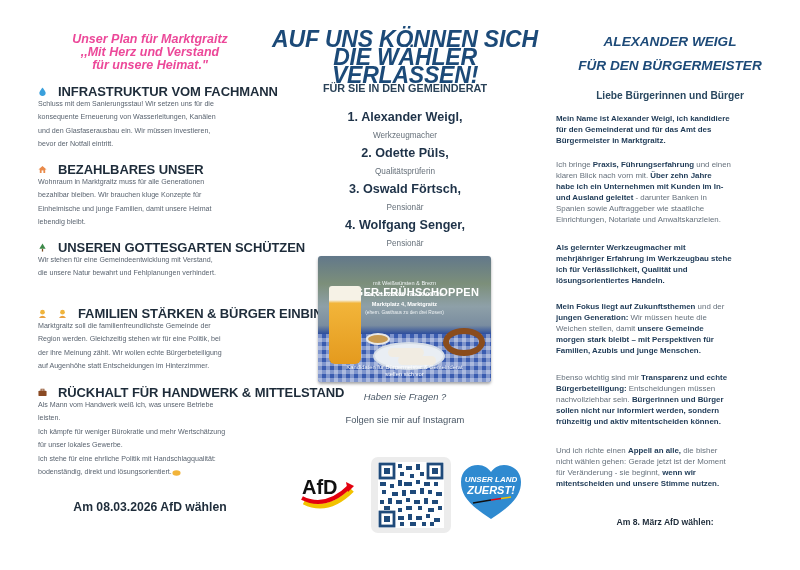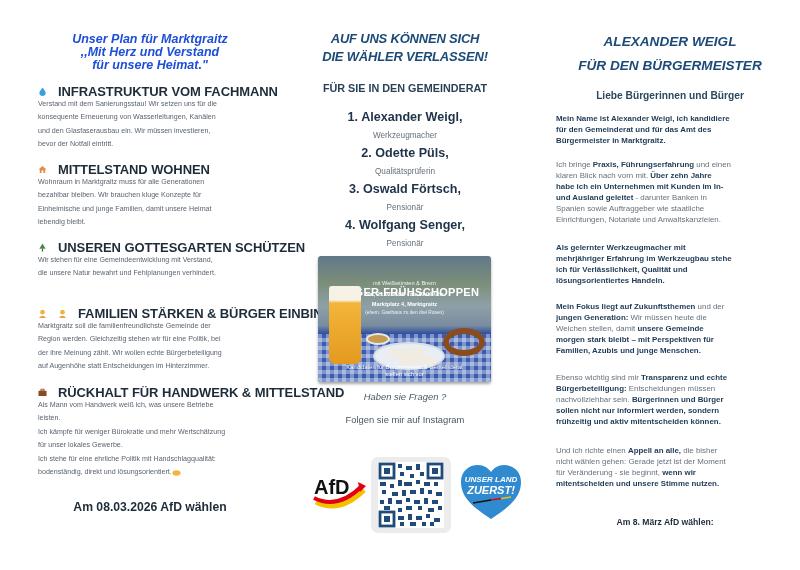--- a/index.html
+++ b/index.html
@@ -7,40 +7,40 @@
     body { font-family: "Liberation Sans", sans-serif; color: #5d6670; position: relative; }
 
     .panel { position: absolute; top: 0; height: 570px; }
     .left { left: 0; width: 270px; }
     .mid { left: 270px; width: 270px; }
 
     
     .plan-title {
       position: absolute; left: 40px; width: 220px; top: 33px;
       text-align: center; font-weight: bold; font-style: italic;
-      color: #1d4ed8; font-size: 12.5px; line-height: 13px;
+      color: #ec4899; font-size: 12.5px; line-height: 13px;
     }
     .plan-title div { white-space: nowrap; }
     .section { position: absolute; left: 38px; width: 228px; }
     .sec-head {
       font-weight: bold; color: #1e2c3a; font-size: 13px; letter-spacing: -0.1px;
       white-space: nowrap; display: flex; align-items: center; gap: 11px; height: 12px;
     }
     .sec-body { font-size: 7.1px; line-height: 13.4px; color: #5a6470; margin-top: 1px; }
     .sec-body p { white-space: nowrap; }
     .ic { display: inline-block; width: 9px; height: 9px; flex: 0 0 auto; }
     .vote-left {
       position: absolute; left: 30px; width: 240px; top: 500px; text-align: center;
       font-weight: bold; color: #1e2c3a; font-size: 12.2px;
     }
 
     
     .mid-head {
       position: absolute; left: 0; width: 270px; top: 30px; text-align: center;
-      font-weight: bold; font-style: italic; color: #1c4a78; font-size: 13px; line-height: 18px;
+      font-weight: bold; font-style: italic; color: #1c4a78; font-size: 23px; line-height: 18px;
       letter-spacing: -0.2px;
     }
     .mid-sub {
       position: absolute; left: 0; width: 270px; top: 82px; text-align: center;
       font-weight: bold; color: #2a4258; font-size: 10.8px;
     }
     .cands { position: absolute; left: 0; width: 270px; top: 108px; text-align: center; }
     .cand-name { font-weight: bold; color: #1e3248; font-size: 12.6px; height: 19px; line-height: 19px; }
     .cand-job { color: #66707a; font-size: 8.2px; height: 17px; line-height: 17px; }
 
@@ -63,21 +63,21 @@
     .beer { position: absolute; left: 11px; top: 30px; width: 32px; height: 78px; background: linear-gradient(180deg, #f6f2e6 0%, #f6f2e6 18%, #f2b53a 22%, #e49a1e 100%); border-radius: 3px 3px 6px 6px; }
     .bowl { position: absolute; left: 55px; top: 86px; width: 72px; height: 28px; background: #e9eef4; border-radius: 50%; border: 2px solid #d6dee8; }
     .sausage { position: absolute; height: 9px; background: #f1ece2; border-radius: 6px; }
     .mustard { position: absolute; left: 48px; top: 77px; width: 24px; height: 12px; border-radius: 50%; background: #c79a52; border: 2px solid #e8e8e8; }
     .pretzel { position: absolute; left: 125px; top: 72px; width: 42px; height: 28px; border-radius: 50%; border: 6px solid #8a4c1c; }
     .ev-foot { position: absolute; left: 0; right: 0; bottom: 4px; text-align: center; color: #fff; font-size: 5.8px; line-height: 7px; }
 
     .q1 { position: absolute; left: 0; width: 270px; top: 391px; text-align: center; color: #4a5866; font-size: 9.4px; font-style: italic; }
     .q2 { position: absolute; left: 0; width: 270px; top: 414px; text-align: center; color: #4a5866; font-size: 9.4px; }
 
-    .afd-logo { position: absolute; left: 310px; top: 472px; width: 60px; height: 40px; }
+    .afd-logo { position: absolute; left: 298px; top: 472px; width: 60px; height: 40px; }
     .qr { position: absolute; left: 371px; top: 457px; width: 80px; height: 76px; background: #ececec; border-radius: 7px; padding: 5px 7px; }
     .qr-inner { width: 66px; height: 66px; background: #fff; position: relative; }
     .heart { position: absolute; left: 459px; top: 463px; width: 64px; height: 58px; }
 
     
     .r-head {
       position: absolute; left: 540px; width: 260px; top: 30px; text-align: center;
       font-weight: bold; font-style: italic; color: #1d4a78; font-size: 13.6px; line-height: 24px;
     }
     .r-greet { position: absolute; left: 540px; width: 260px; top: 90px; text-align: center; font-weight: bold; color: #2a4860; font-size: 10.2px; }
@@ -98,34 +98,34 @@
   </div>
 
   <div class="section" style="top:85px">
     <div class="sec-head">
       <svg class="ic" viewBox="0 0 10 10">
           <path d="M5 0.5 C5 0.5 1.5 5 1.5 6.5 A3.5 3.5 0 0 0 8.5 6.5 C8.5 5 5 0.5 5 0.5Z" fill="#3aa0dc"></path>
         </svg>
       <span>INFRASTRUKTUR VOM FACHMANN</span>
     </div>
     <div class="sec-body">
-      <p>Verstand mit dem Sanierungsstau! Wir setzen uns für die</p>
+      <p>Schluss mit dem Sanierungsstau! Wir setzen uns für die</p>
       <p>konsequente Erneuerung von Wasserleitungen, Kanälen</p>
       <p>und den Glasfaserausbau ein. Wir müssen investieren,</p>
       <p>bevor der Notfall eintritt.</p>
     </div>
   </div>
 
   <div class="section" style="top:163px">
     <div class="sec-head">
       <svg class="ic" viewBox="0 0 10 10">
           <path d="M5 1 L9.5 5 H8 V9 H2 V5 H0.5Z" fill="#e98a4a"></path>
           <rect x="4" y="6" width="2" height="3" fill="#fff"></rect>
         </svg>
-      <span>MITTELSTAND WOHNEN</span>
+      <span>BEZAHLBARES UNSER</span>
     </div>
     <div class="sec-body">
       <p>Wohnraum in Marktgraitz muss für alle Generationen</p>
       <p>bezahlbar bleiben. Wir brauchen kluge Konzepte für</p>
       <p>Einheimische und junge Familien, damit unsere Heimat</p>
       <p>lebendig bleibt.</p>
     </div>
   </div>
 
   <div class="section" style="top:241px">

